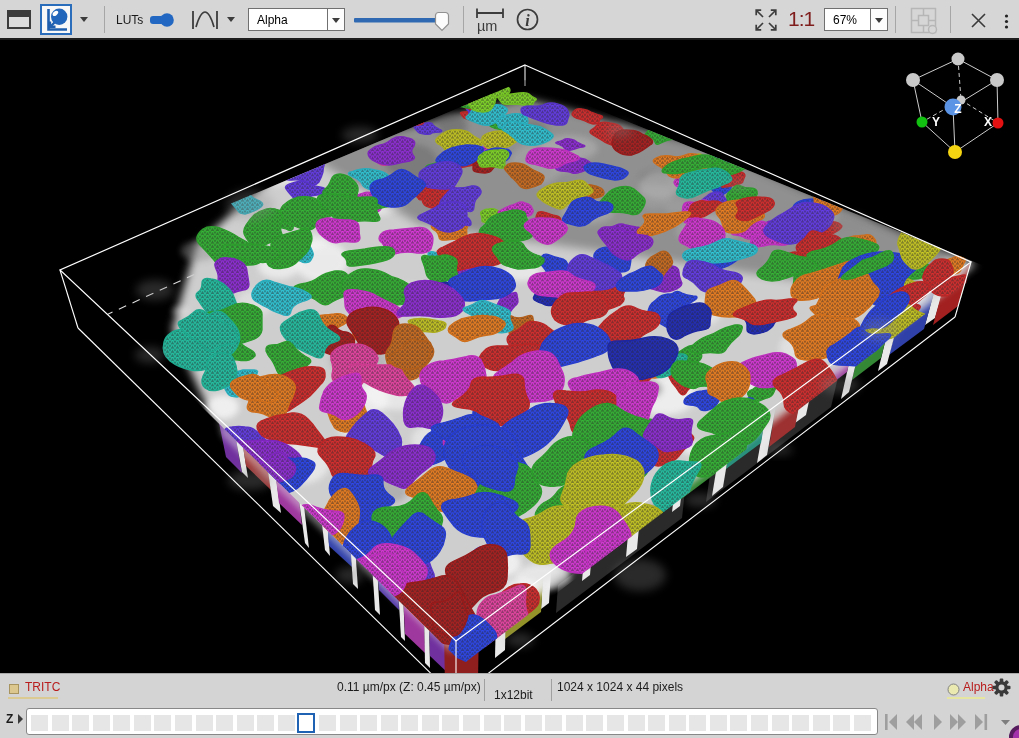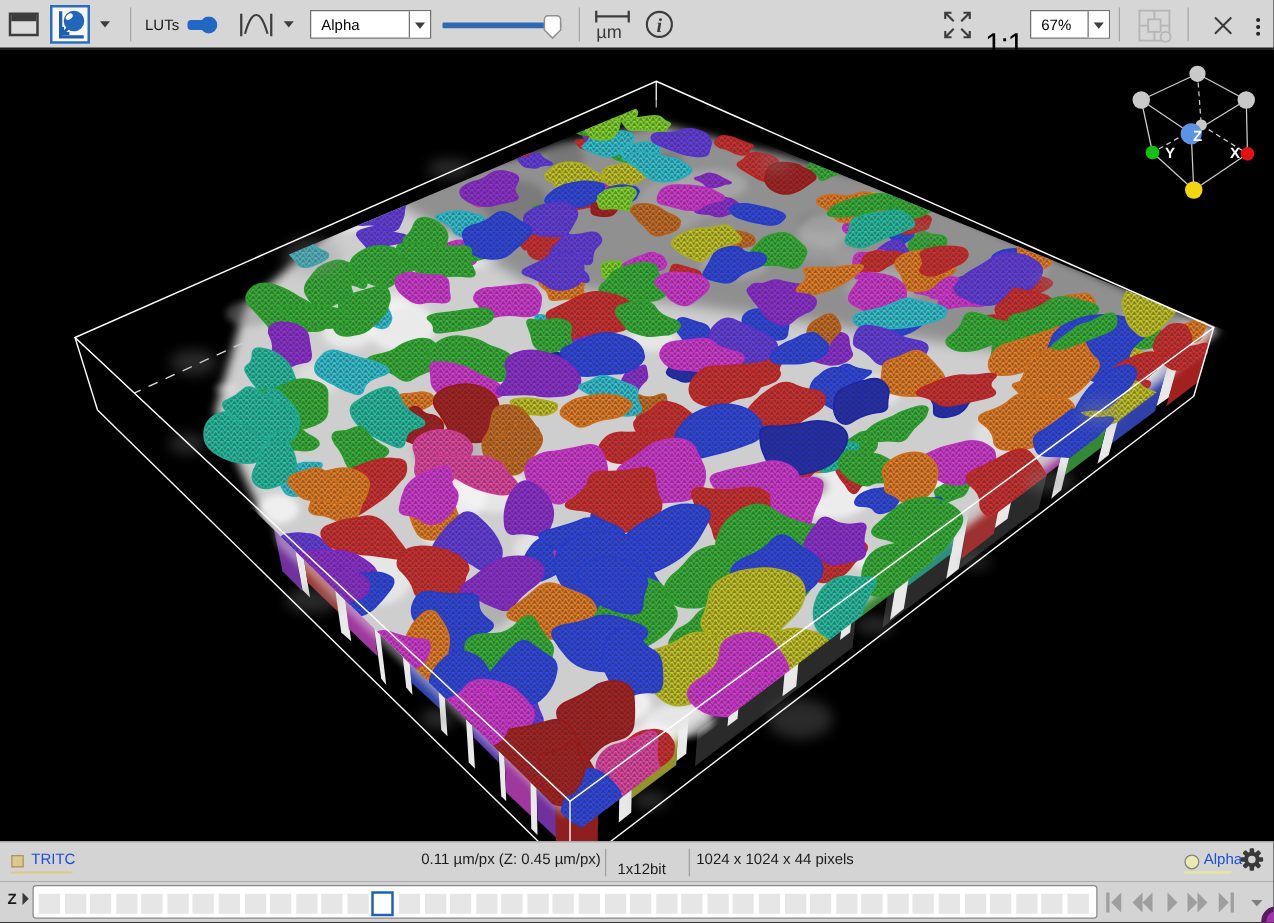--- a/index.html
+++ b/index.html
@@ -7,21 +7,21 @@
 .sep{position:absolute;top:6px;width:1px;height:27px;background:#a6a6a6}
 #status{position:absolute;left:0;top:673px;width:1019px;height:32px;background:#d4d4d4;border-top:1px solid #aaa;font-size:12px;color:#1c1c1c}
 .vs{position:absolute;top:5px;width:1px;height:22px;background:#a0a0a0}
 #zbar{position:absolute;left:0;top:705px;width:1019px;height:33px;background:#d4d4d4}
 #ztrack{position:absolute;left:26px;top:3px;width:852px;height:27px;background:#fff;border:1px solid #888;border-radius:3px}
 .fr{position:absolute;top:6px;width:17px;height:16px;background:#e6e6e6}
 .fr.sel{background:#fff;border:2px solid #1f62b4;top:4px;width:18px;height:20px}
 .combo{position:absolute;height:23px;background:#fff;border:1px solid #707070}
 .combo .dd{position:absolute;right:0;top:0;width:17px;height:100%;border-left:1px solid #707070;background:#fdfdfd}
 .tri{width:0;height:0;border-left:4.5px solid transparent;border-right:4.5px solid transparent;border-top:5px solid #3c3c3c;position:absolute}
-.blue{color:#1d4ed8}
+.blue{color:#b91c1c}
 </style></head><body>
 <div id="app">
 
 <div id="toolbar">
   <div style="position:absolute;left:7px;top:10px;width:24px;height:19px;border:2px solid #3c3c3c;background:#dcdcdc">
         <div style="position:absolute;left:0;top:0;width:100%;height:5px;background:#3c3c3c"></div>
       </div>
   <div style="position:absolute;left:40px;top:4px;width:32px;height:31px;background:#f8f8f8;border:2px solid #2a6ebb">
     <svg width="28" height="27">
           <path d="M6.5 3V23.5H25" stroke="#1f5fae" stroke-width="2.6" fill="none"></path>
@@ -64,21 +64,21 @@
       </svg>
 
   <svg style="position:absolute;left:753px;top:7px" width="26" height="26">
     <g stroke="#3c3c3c" stroke-width="1.7" fill="#3c3c3c">
     <path d="M10 10L4 4M3.2 8.2V3.2H8.2" fill="none"></path>
           <path d="M16 10L22 4M17.8 3.2H22.8V8.2" fill="none"></path>
     <path d="M10 16L4 22M3.2 17.8V22.8H8.2" fill="none"></path>
           <path d="M16 16L22 22M22.8 17.8V22.8H17.8" fill="none"></path>
         </g>
   </svg>
-  <div style="position:absolute;left:788px;top:22px;font-size:24px;color:#000000;letter-spacing:-1px">1:1</div>
+  <div style="position:absolute;left:788px;top:7px;font-size:21px;color:#7f1d1d;letter-spacing:-1px">1:1</div>
   <div class="combo" style="left:824px;top:8px;width:64px">
         <span style="position:absolute;left:8px;top:4px;font-size:12px">67%</span>
         <div class="dd">
           <div class="tri" style="left:4px;top:9px"></div>
         </div>
       </div>
   <div class="sep" style="left:895px"></div>
   <svg style="position:absolute;left:910px;top:7px" width="30" height="28">
     <g stroke="#b6b6b6" stroke-width="1.5" fill="none">
     <rect x="1.5" y="1.5" width="24" height="24"></rect>

